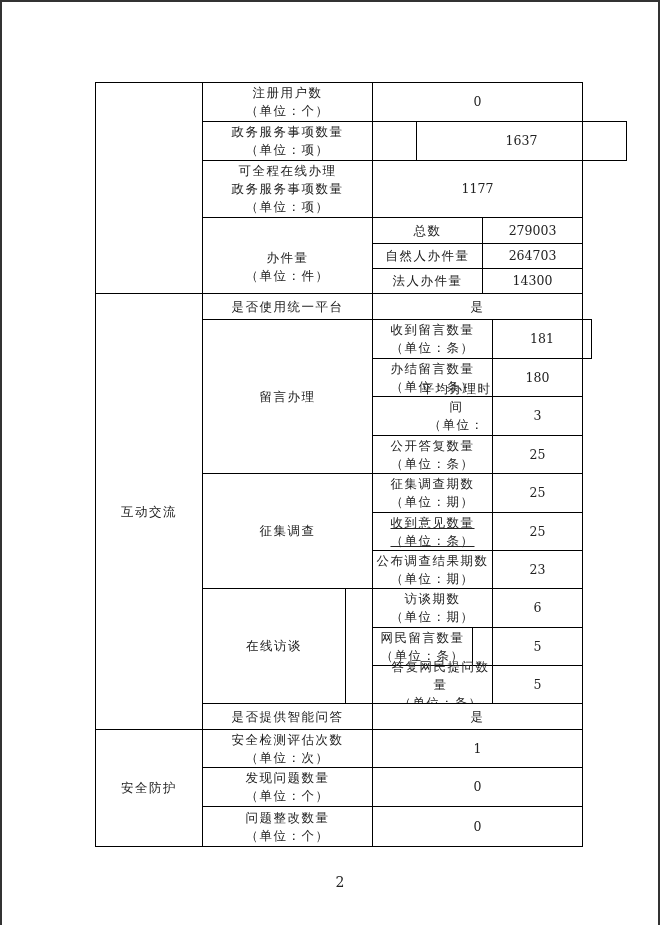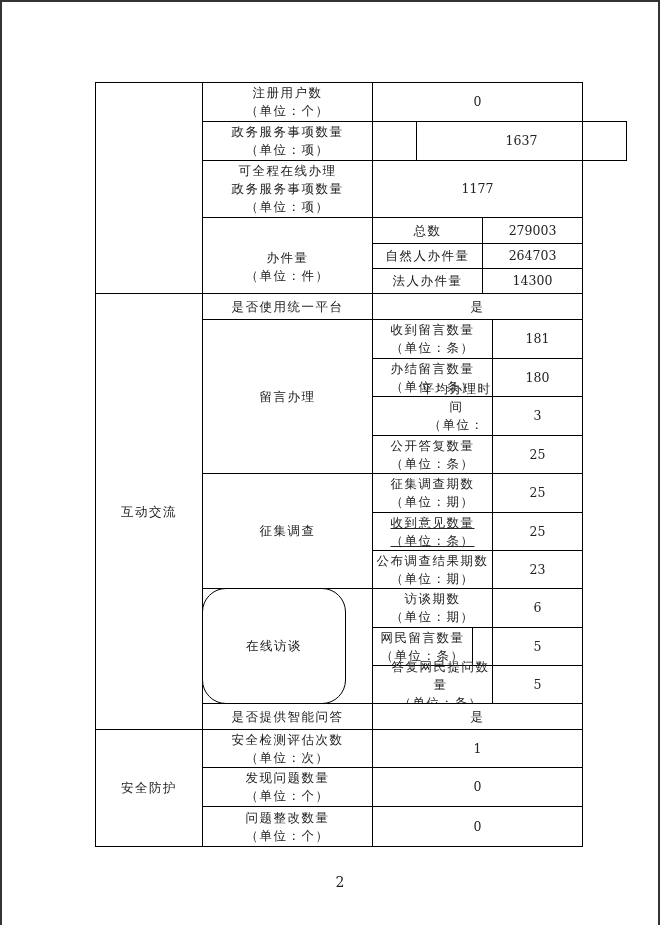--- a/index.html
+++ b/index.html
@@ -99,21 +99,21 @@
     <span>是</span>
   </div>
 
   <div class="cell" style="left:202px;top:319px;width:171px;height:155px;">
     <span>留言办理</span>
   </div>
   <div class="cell" style="left:372px;top:319px;width:121px;height:40px;">
     <span>收到留言数量</span>
     <span>（单位：条）</span>
   </div>
-  <div class="cell" style="left:492px;top:319px;width:91px;height:40px;">
+  <div class="cell" style="left:492px;top:319px;width:100px;height:40px;">
     <span class="num">181</span>
   </div>
   <div class="cell" style="left:372px;top:358px;width:121px;height:39px;">
     <span>办结留言数量</span>
     <span>（单位：条）</span>
   </div>
   <div class="cell" style="left:492px;top:358px;width:91px;height:39px;">
     <span class="num">180</span>
   </div>
   <div class="cell" style="left:372px;top:396px;width:121px;height:40px;padding-left:48px;">
@@ -149,21 +149,21 @@
     <span class="num">25</span>
   </div>
   <div class="cell" style="left:372px;top:550px;width:121px;height:39px;">
     <span>公布调查结果期数</span>
     <span>（单位：期）</span>
   </div>
   <div class="cell" style="left:492px;top:550px;width:91px;height:39px;">
     <span class="num">23</span>
   </div>
 
-  <div class="cell" style="left:202px;top:588px;width:144px;height:116px;border-radius:24px;">
+  <div class="cell" style="left:202px;top:588px;width:144px;height:116px;">
     <span>在线访谈</span>
   </div>
   <div class="cell" style="left:372px;top:588px;width:121px;height:40px;">
     <span>访谈期数</span>
     <span>（单位：期）</span>
   </div>
   <div class="cell" style="left:492px;top:588px;width:91px;height:40px;">
     <span class="num">6</span>
   </div>
   <div class="cell" style="left:372px;top:627px;width:101px;height:39px;">

